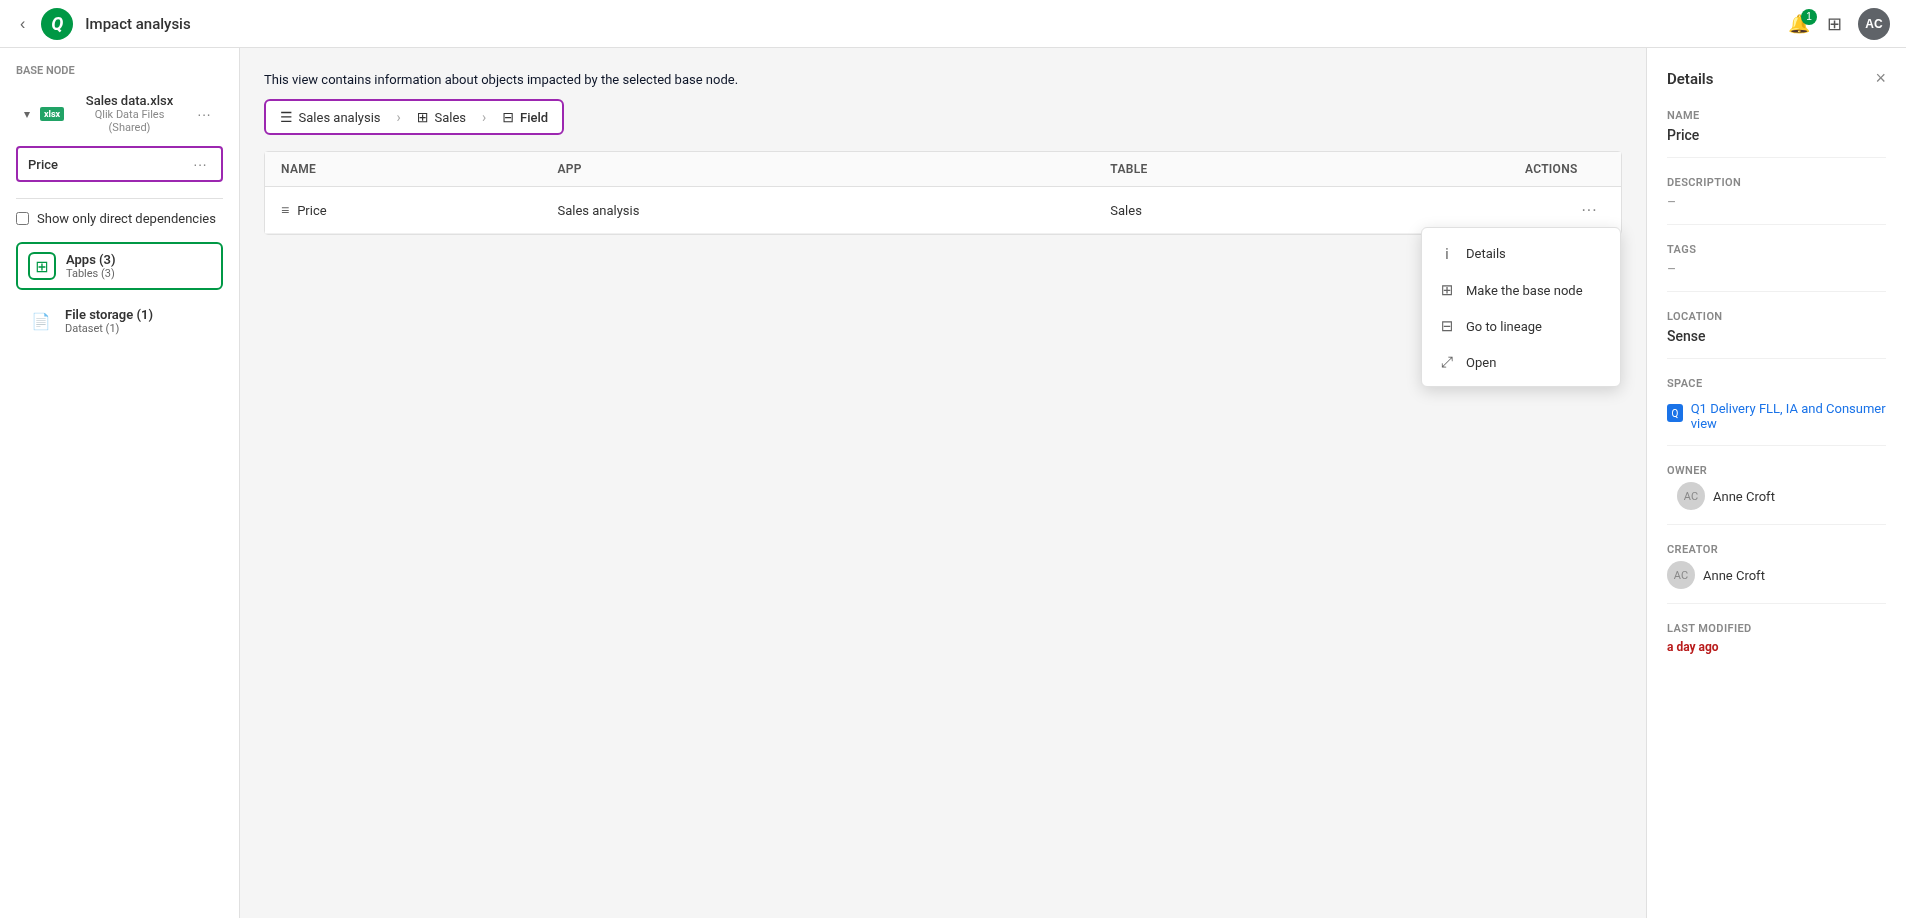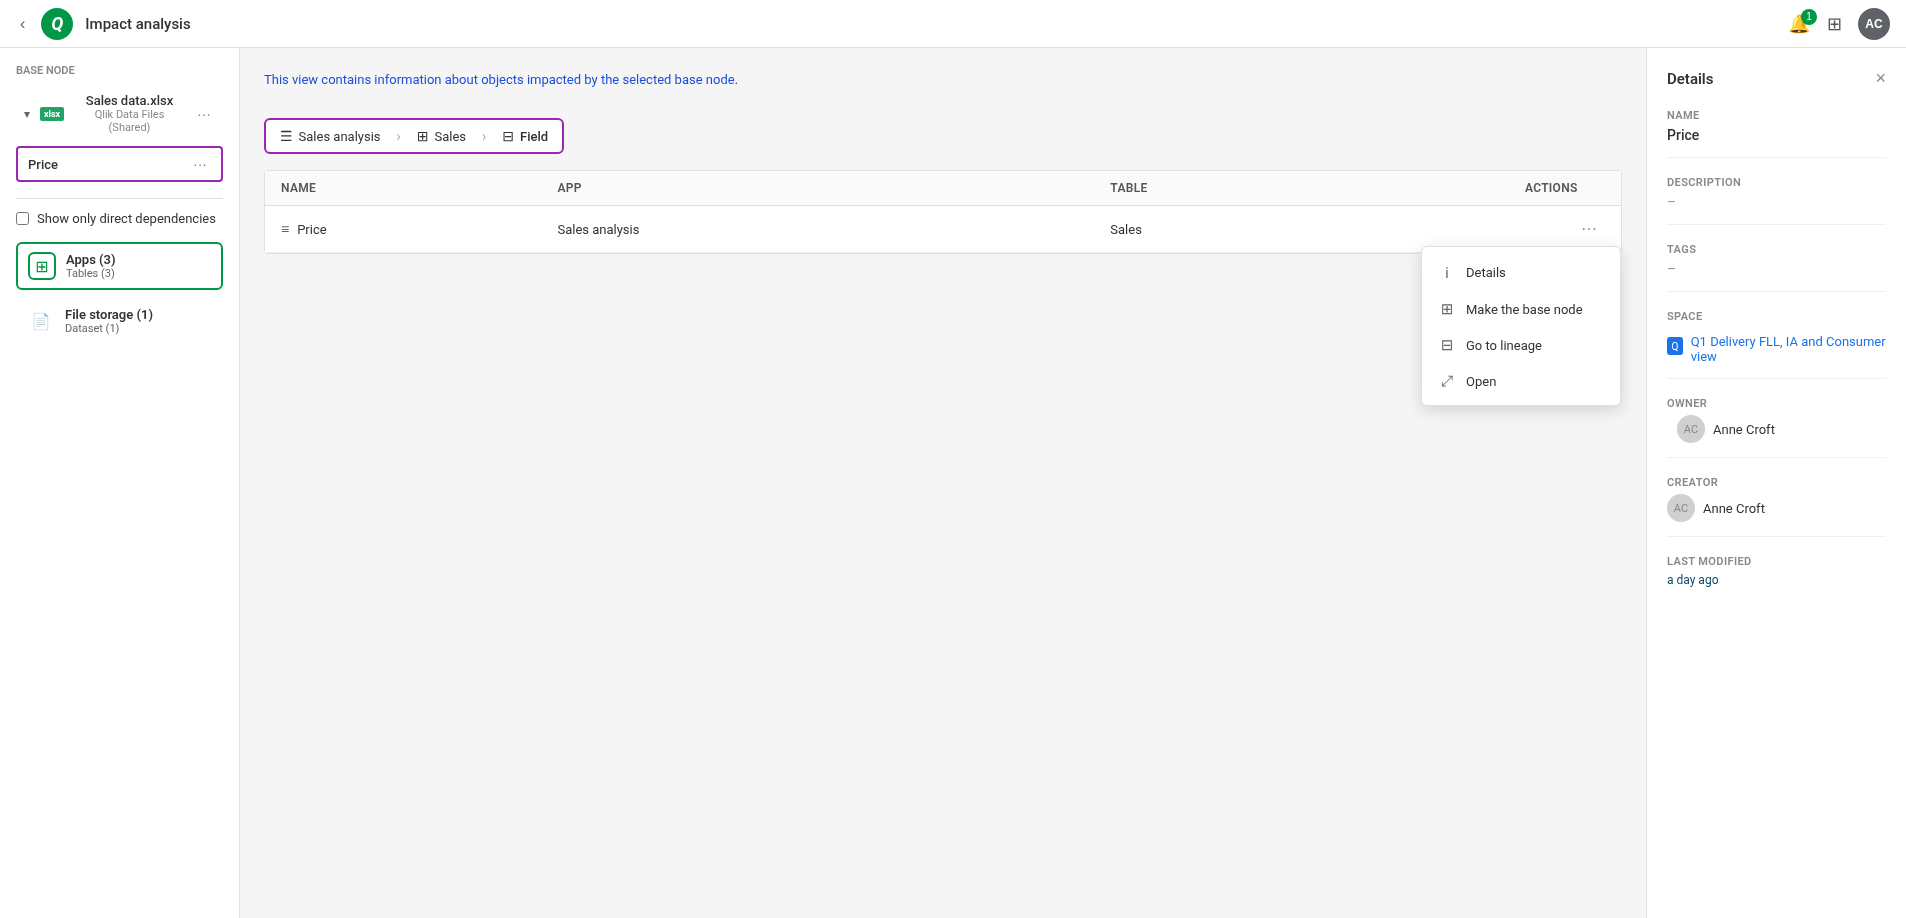--- a/index.html
+++ b/index.html
@@ -47,21 +47,21 @@
     .dep-item-icon { width: 28px; height: 28px; border: 2px solid #009845; border-radius: 6px; display: flex; align-items: center; justify-content: center; flex-shrink: 0; }
     .dep-item-info { flex: 1; }
     .dep-item-name { font-size: 13px; font-weight: 600; color: #333; }
     .dep-item-sub { font-size: 11px; color: #666; }
     .dep-item-plain { display: flex; align-items: center; gap: 10px; padding: 8px 10px; border-radius: 6px; background: #fff; margin-bottom: 8px; cursor: pointer; border: 1px solid transparent; }
     .dep-plain-icon { width: 28px; height: 28px; display: flex; align-items: center; justify-content: center; flex-shrink: 0; color: #888; }
 
     
     .main { flex: 1; background: #f5f5f5; padding: 24px; overflow-y: auto; }
     .page-title { font-size: 20px; font-weight: 400; color: #333; margin-bottom: 6px; }
-    .page-subtitle { font-size: 13px; color: #1d4ed8; margin-bottom: 31px; }
+    .page-subtitle { font-size: 13px; color: #0f172a; margin-bottom: 12px; }
     .breadcrumb { display: flex; align-items: center; gap: 0; margin-bottom: 16px; border: 2px solid #9c27b0; border-radius: 6px; background: #fff; width: fit-content; overflow: hidden; }
     .breadcrumb-item { display: flex; align-items: center; gap: 6px; padding: 8px 14px; font-size: 13px; color: #333; cursor: pointer; }
     .breadcrumb-active { font-weight: 500; }
     .breadcrumb-sep { color: #aaa; font-size: 14px; padding: 0 2px; }
     .breadcrumb-icon { font-size: 14px; }
     .table-container { background: #fff; border-radius: 4px; border: 1px solid #e0e0e0; overflow: visible; position: relative; }
     .table-header { display: flex; padding: 10px 16px; border-bottom: 1px solid #e0e0e0; background: #fafafa; }
     .th { font-size: 12px; font-weight: 600; color: #555; text-transform: uppercase; letter-spacing: 0.3px; }
     .th-name { flex: 1; min-width: 200px; }
     .th-app { flex: 2; }
@@ -89,21 +89,21 @@
     .detail-section:last-child { border-bottom: none; }
     .detail-label { font-size: 11px; color: #888; text-transform: uppercase; font-weight: 600; letter-spacing: 0.4px; margin-bottom: 5px; }
     .detail-value { font-size: 14px; color: #333; font-weight: 500; }
     .detail-dash { color: #999; font-size: 14px; }
     .owner-row { display: flex; align-items: center; gap: 8px; position: relative; }
     .owner-avatar { width: 28px; height: 28px; border-radius: 50%; background: #d0d0d0; display: flex; align-items: center; justify-content: center; color: #888; font-size: 11px; flex-shrink: 0; }
     .space-row { display: flex; align-items: center; gap: 8px; }
     .space-icon { width: 18px; height: 18px; background: #1a73e8; border-radius: 3px; display: flex; align-items: center; justify-content: center; }
     .space-icon-inner { color: #fff; font-size: 10px; }
     .space-name { font-size: 13px; color: #1a73e8; margin-top: 6px; }
-    .detail-sub { font-size: 12px; color: #0c4a6e; margin-top: 3px; }
+    .detail-sub { font-size: 12px; color: #b91c1c; margin-top: 3px; font-weight: bold; }
   </style>
 </head>
 <body>
 
 <div class="topbar">
   <div class="topbar-left">
     <button class="back-btn">‹</button>
     <div class="qlik-logo">
       <div class="qlik-logo-circle">
         <span class="qlik-logo-q">Q</span>
@@ -249,20 +249,24 @@
     <div class="detail-section">
       <div class="detail-label">Description</div>
       <div class="detail-dash">–</div>
     </div>
 
     <div class="detail-section">
       <div class="detail-label">Tags</div>
       <div class="detail-dash">–</div>
     </div>
 
+    <div class="detail-section">
+      <div class="detail-label">Location</div>
+      <div class="detail-value">Sense</div>
+    </div>
 
     <div class="detail-section">
       <div class="detail-label">Space</div>
       <div class="space-row">
         <div class="space-icon">
           <span class="space-icon-inner">Q</span>
         </div>
         <span class="space-name">Q1 Delivery FLL, IA and Consumer view</span>
       </div>
     </div>

